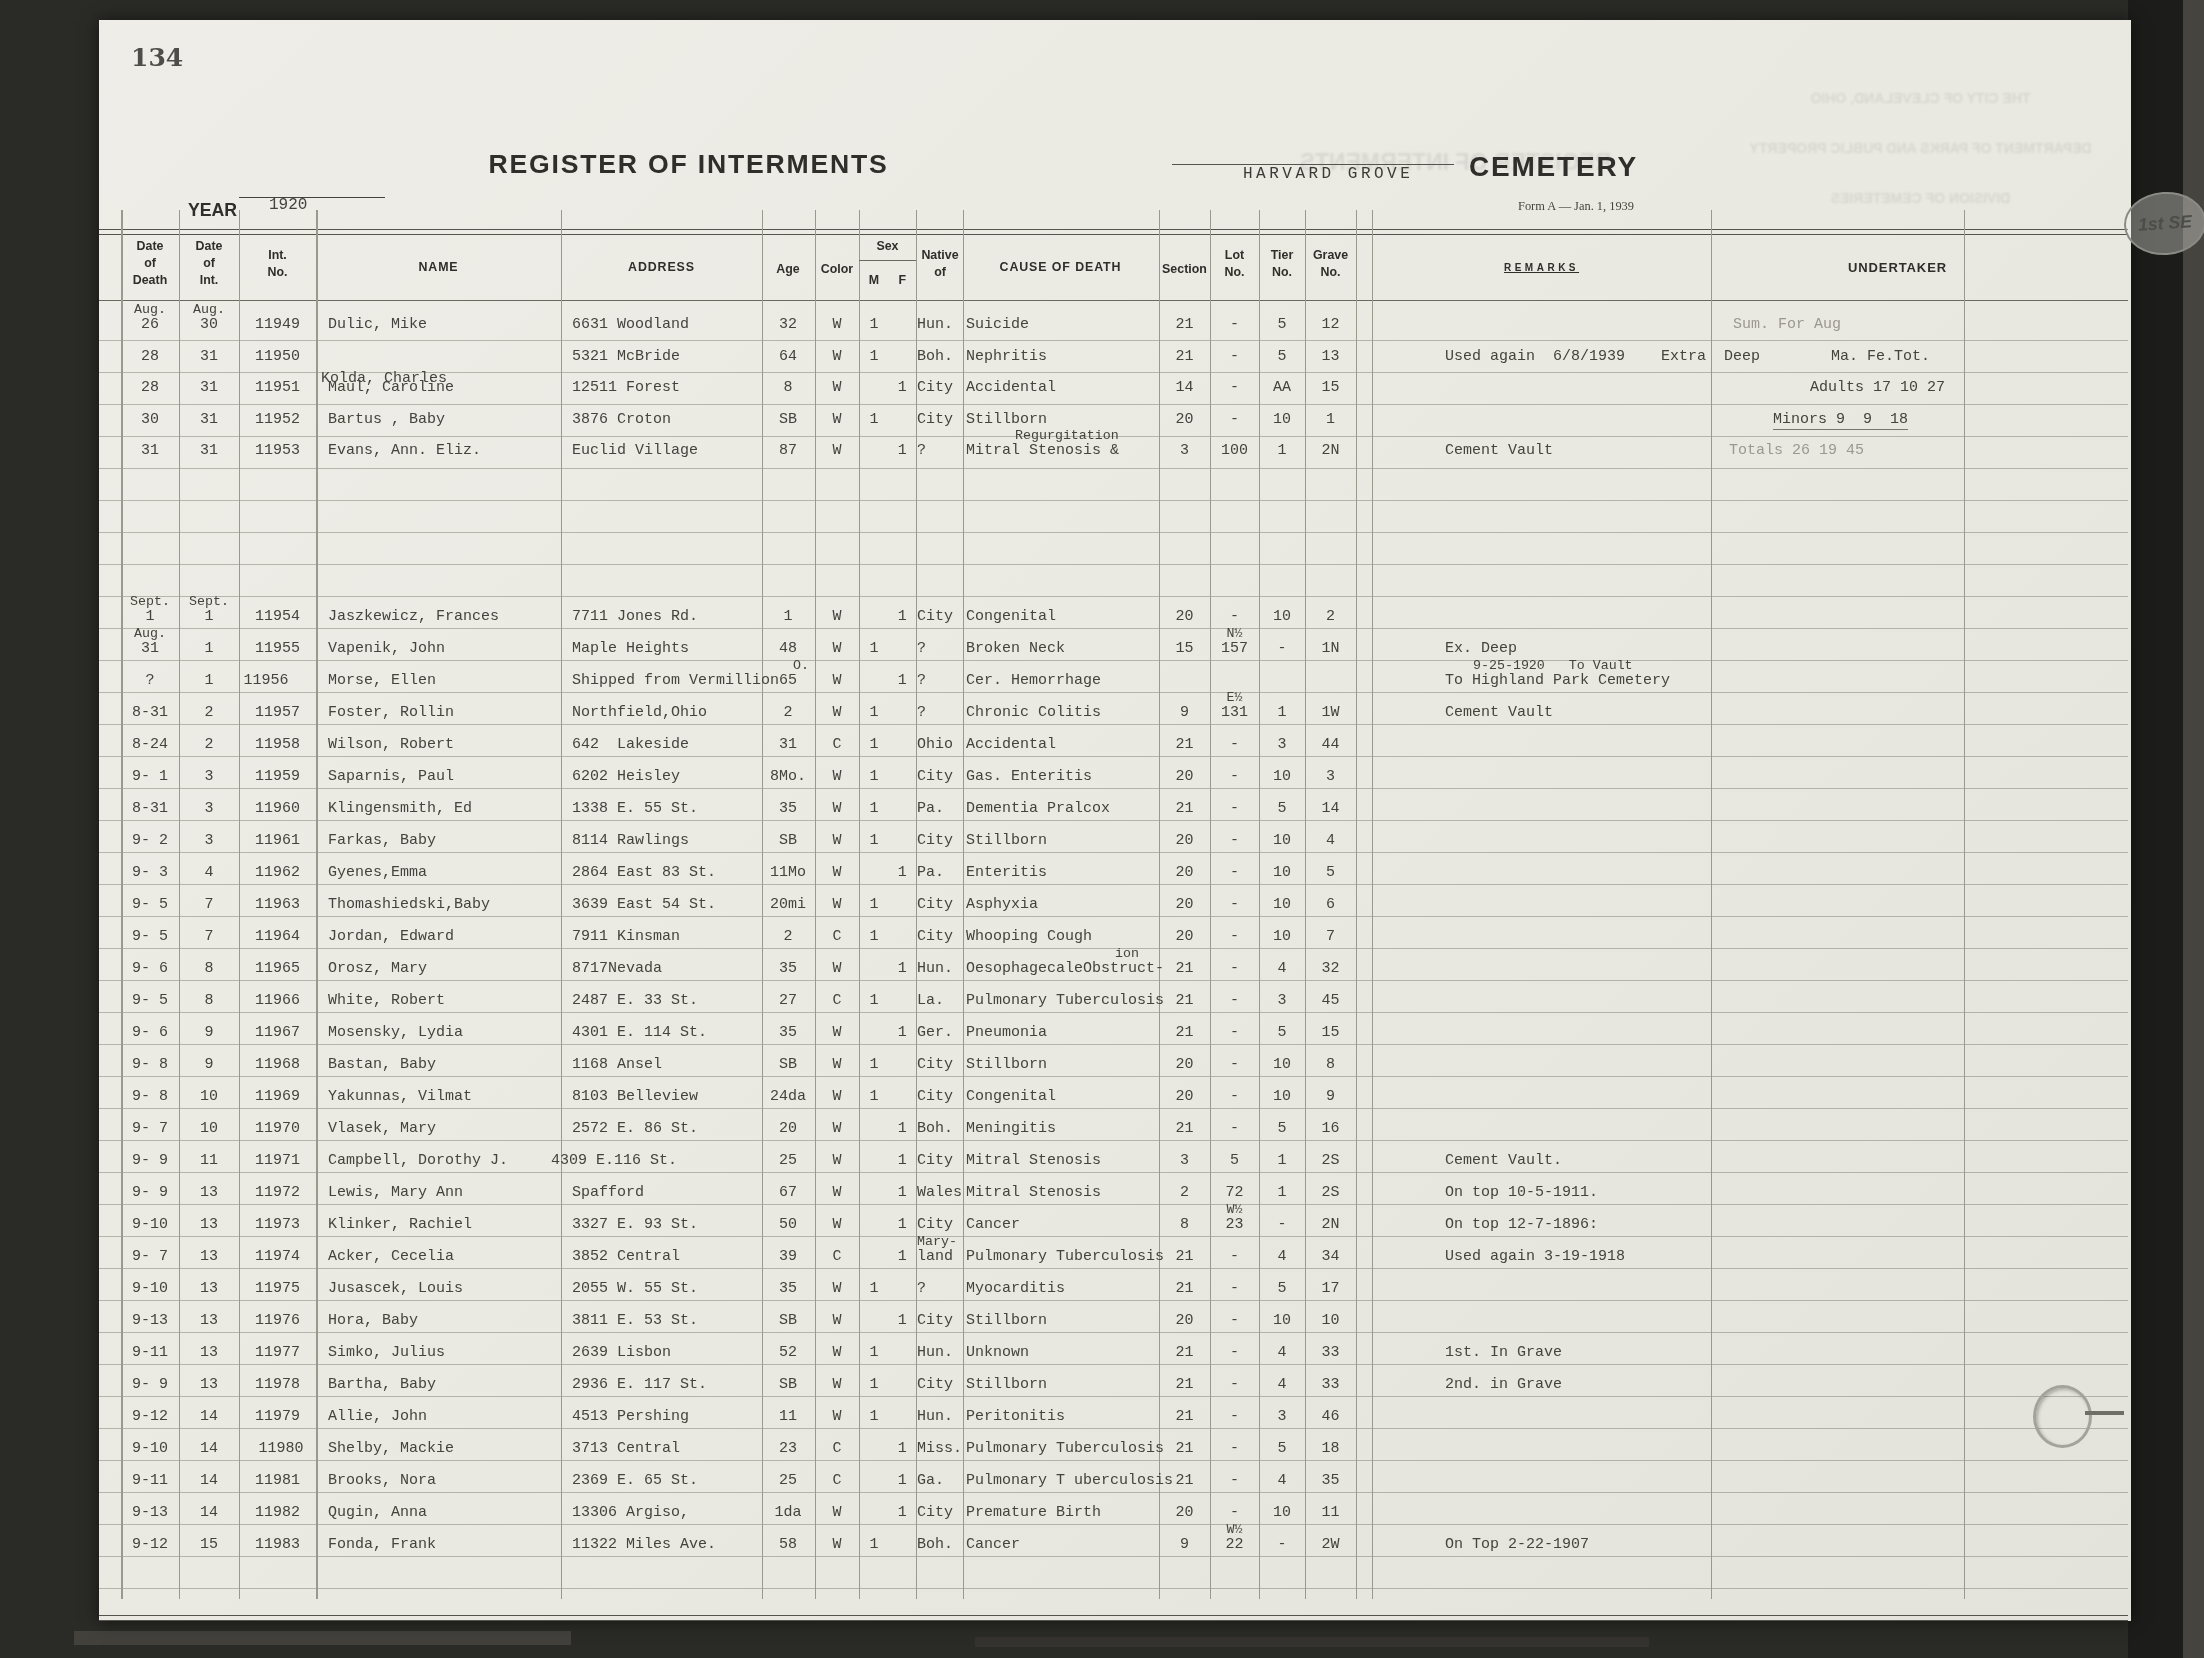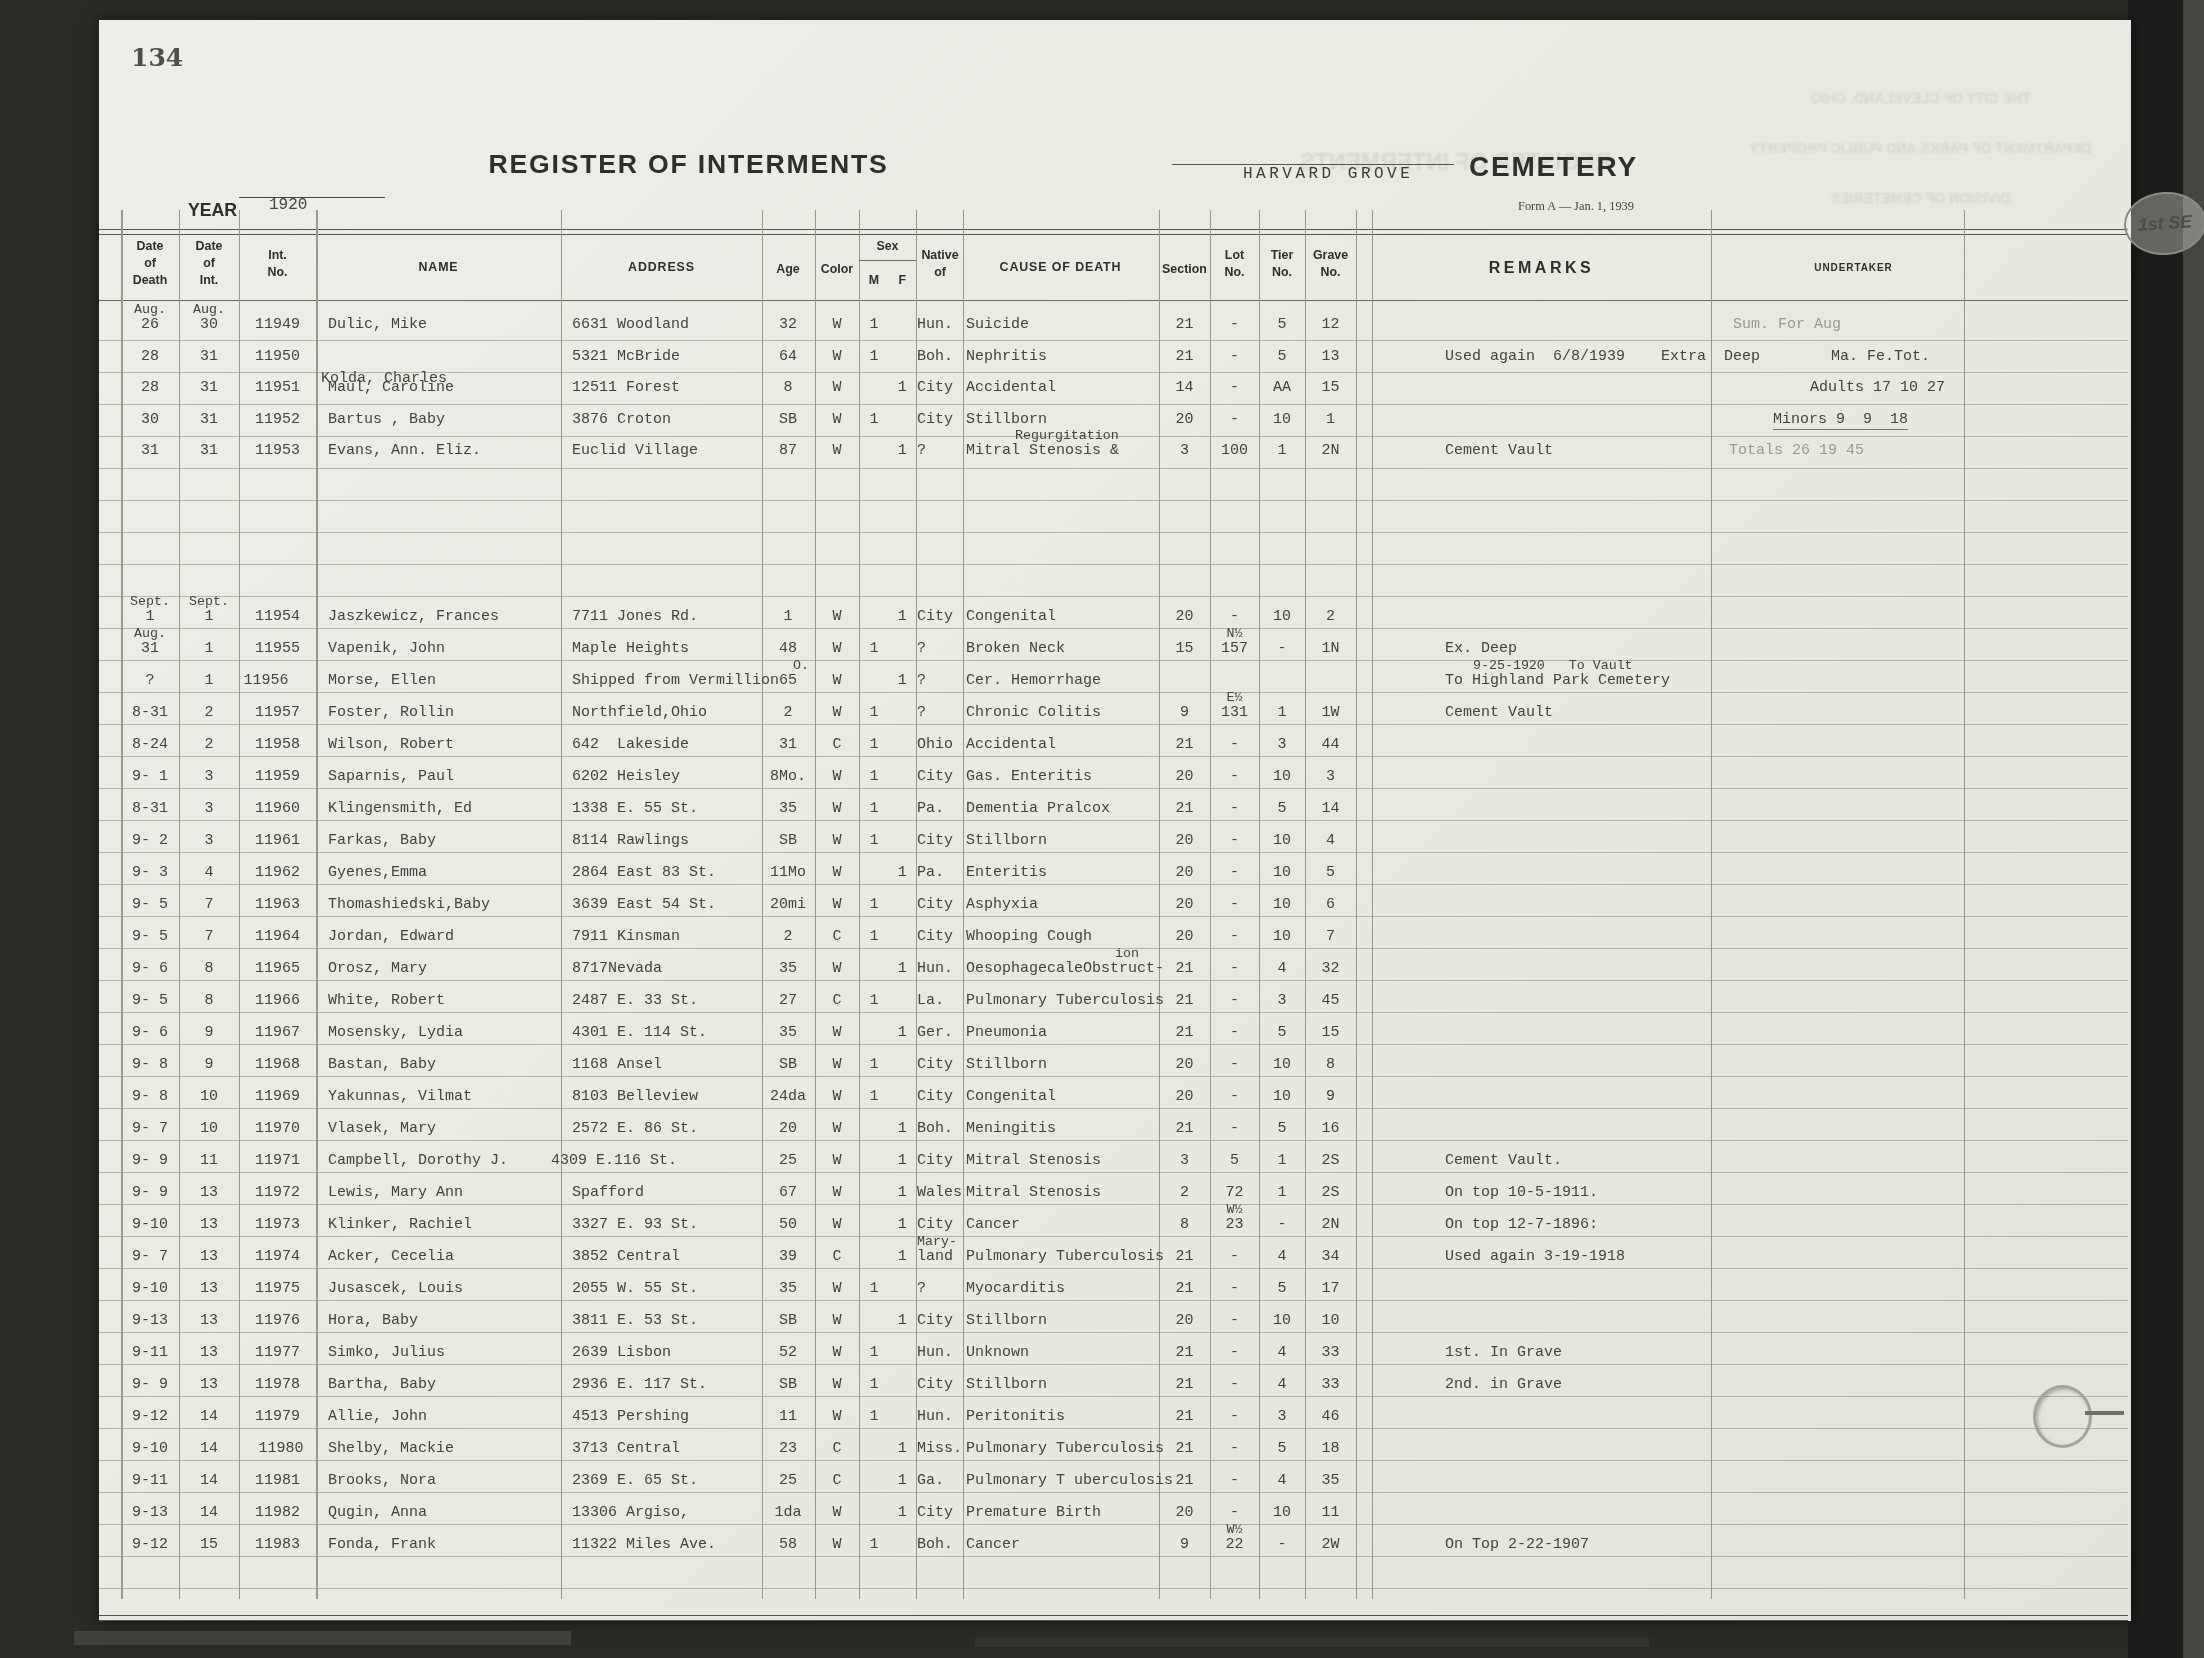--- a/index.html
+++ b/index.html
@@ -128,22 +128,22 @@
   <div class="p hc" style="left:817px;top:227px;width:48px;">Native
 of</div>
   <div class="p hc" style="left:864px;top:239px;width:195px;letter-spacing:0.9px;">CAUSE OF DEATH</div>
   <div class="p hc" style="left:1058px;top:241px;width:55px;">Section</div>
   <div class="p hc" style="left:1111px;top:227px;width:49px;">Lot
 No.</div>
   <div class="p hc" style="left:1160px;top:227px;width:46px;">Tier
 No.</div>
   <div class="p hc" style="left:1206px;top:227px;width:51px;">Grave
 No.</div>
-  <div class="p hc" style="left:1273px;top:239px;width:339px;letter-spacing:3.5px;font-size:16px;">REMARKS</div>
-  <div class="p hc" style="left:1628px;top:239px;width:253px;letter-spacing:0.9px;font-size:10px;">UNDERTAKER</div>
+  <div class="p hc" style="left:1273px;top:239px;width:339px;letter-spacing:3.5px;font-size:10px;text-decoration:underline;">REMARKS</div>
+  <div class="p hc" style="left:1672px;top:239px;width:253px;letter-spacing:0.9px;font-size:13px;">UNDERTAKER</div>
 
   <div id="rows">
       <div class="row" style="top: 296px;">
         <span class="cell t ctr" style="left: 22px; width: 58px;">26</span>
         <span class="cell t ctr" style="left: 80px; width: 60px;">30</span>
         <span class="cell t ctr" style="left: 140px; width: 77px;">11949</span>
         <span class="cell t" style="left: 229px;">Dulic, Mike</span>
         <span class="cell t" style="left: 473px;">6631 Woodland</span>
         <span class="cell t ctr" style="left: 663px; width: 52px;">32</span>
         <span class="cell t ctr" style="left: 716px; width: 44px;">W</span>

